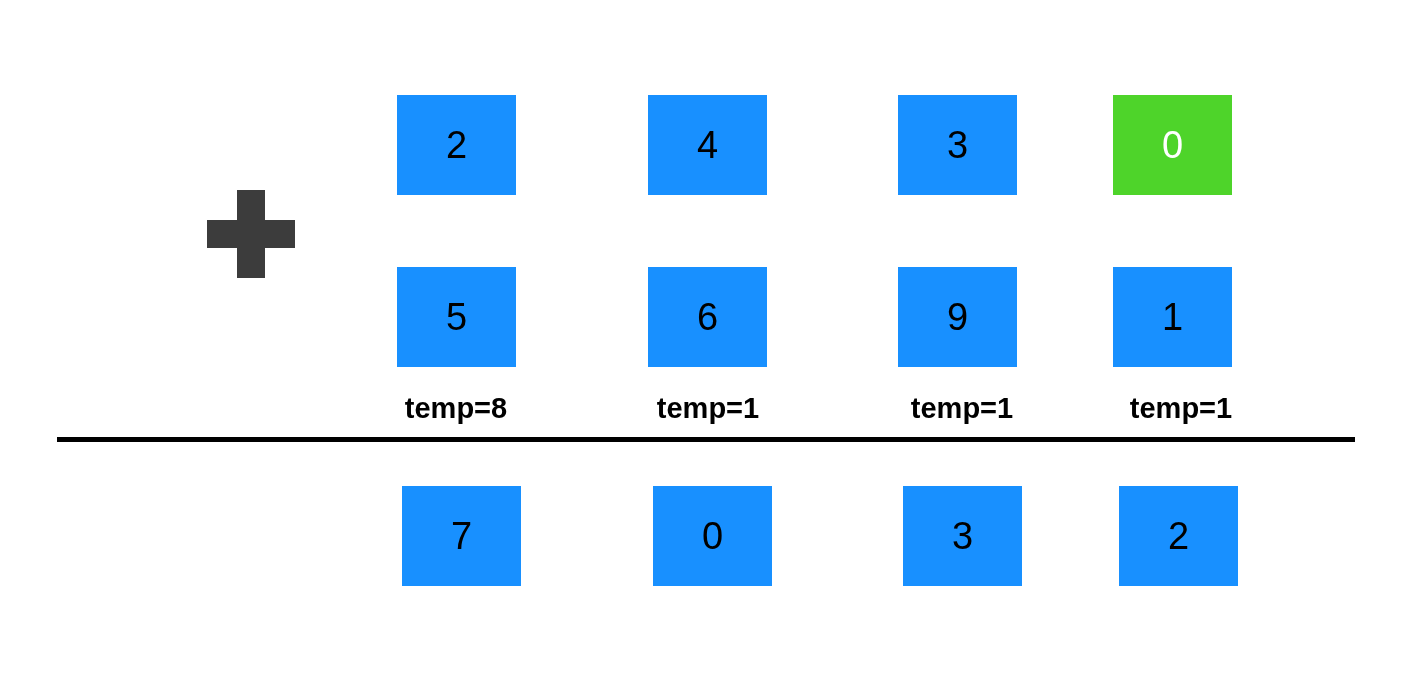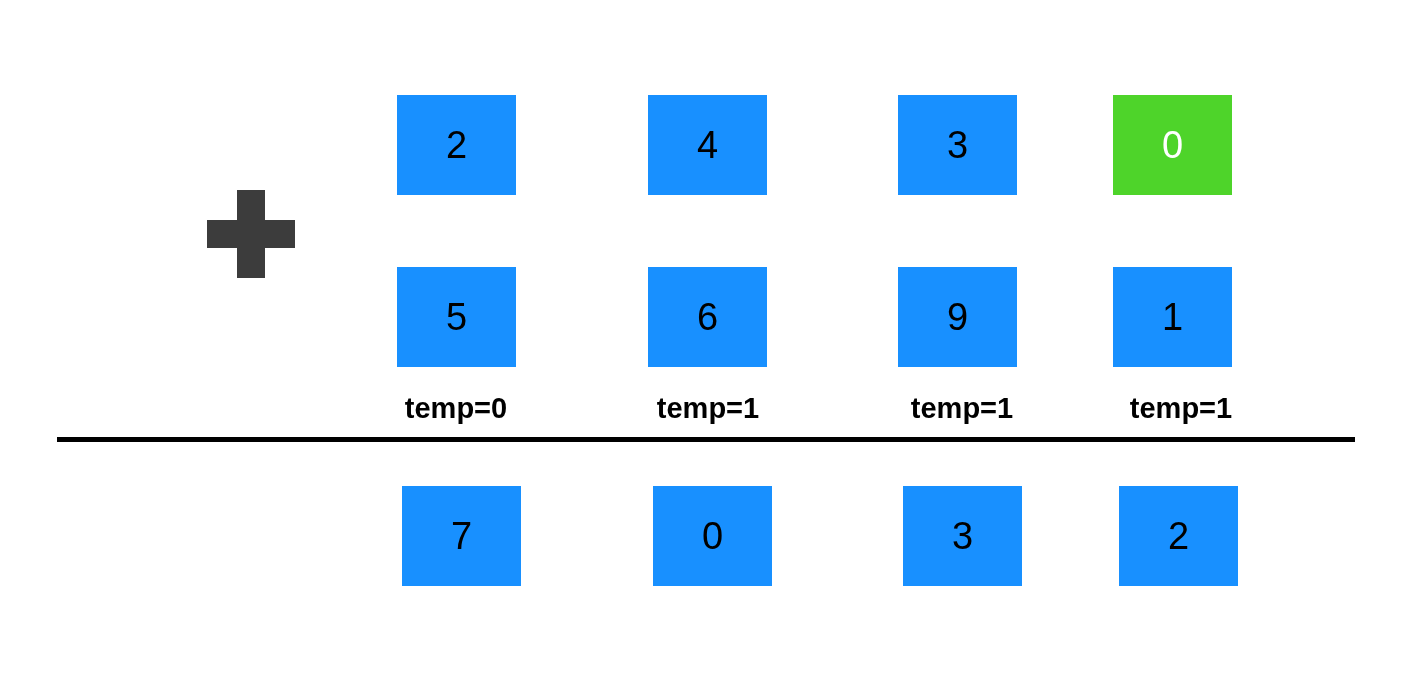--- a/index.html
+++ b/index.html
@@ -101,21 +101,21 @@
   <div class="cell blue" style="left:397px; top:95px;">2</div>
   <div class="cell blue" style="left:648px; top:95px;">4</div>
   <div class="cell blue" style="left:898px; top:95px;">3</div>
   <div class="cell green" style="left:1113px; top:95px;">0</div>
 
   <div class="cell blue" style="left:397px; top:267px;">5</div>
   <div class="cell blue" style="left:648px; top:267px;">6</div>
   <div class="cell blue" style="left:898px; top:267px;">9</div>
   <div class="cell blue" style="left:1113px; top:267px;">1</div>
 
-  <div class="temp-label" style="left:376px;">temp=0</div>
+  <div class="temp-label" style="left:376px;">temp=8</div>
   <div class="temp-label" style="left:628px;">temp=1</div>
   <div class="temp-label" style="left:882px;">temp=1</div>
   <div class="temp-label" style="left:1101px;">temp=1</div>
 
   <div class="rule-line"></div>
 
   <div class="cell blue" style="left:402px; top:486px;">7</div>
   <div class="cell blue" style="left:653px; top:486px;">0</div>
   <div class="cell blue" style="left:903px; top:486px;">3</div>
   <div class="cell blue" style="left:1119px; top:486px;">2</div>

